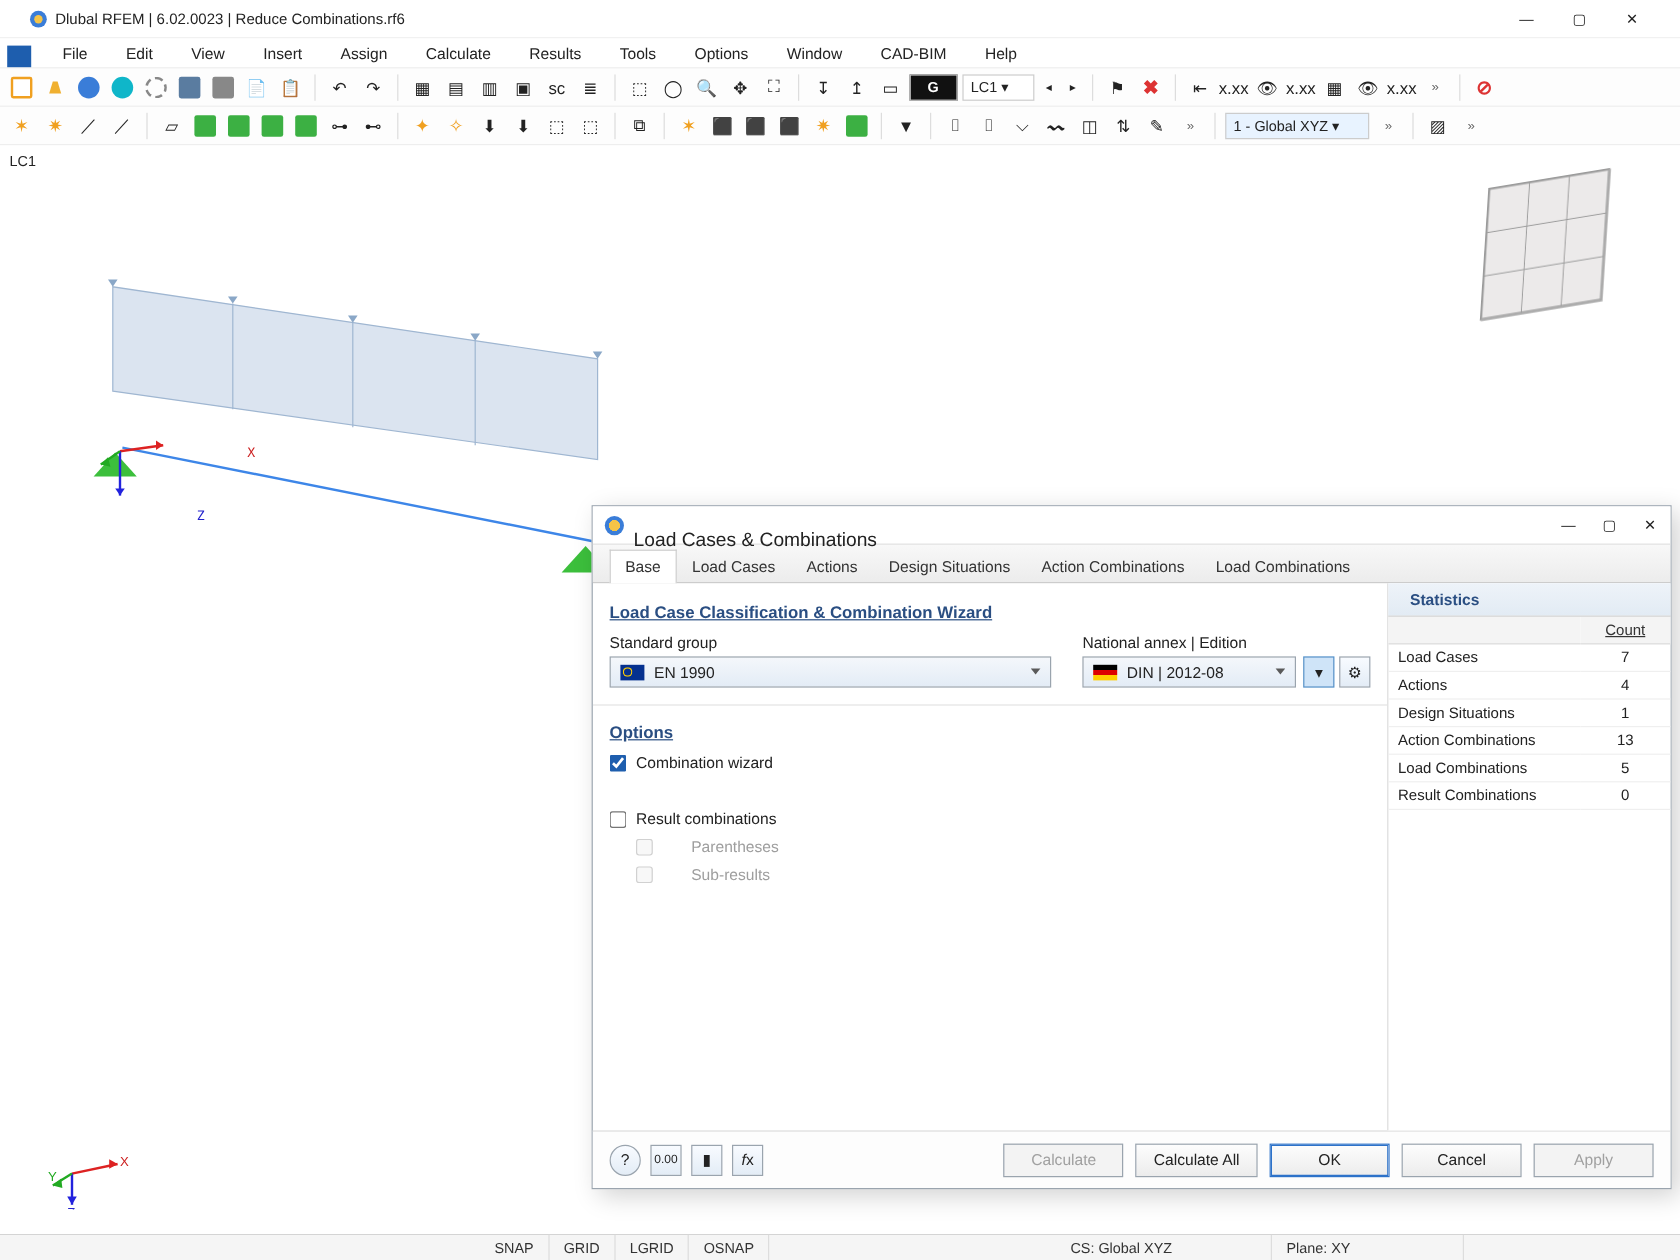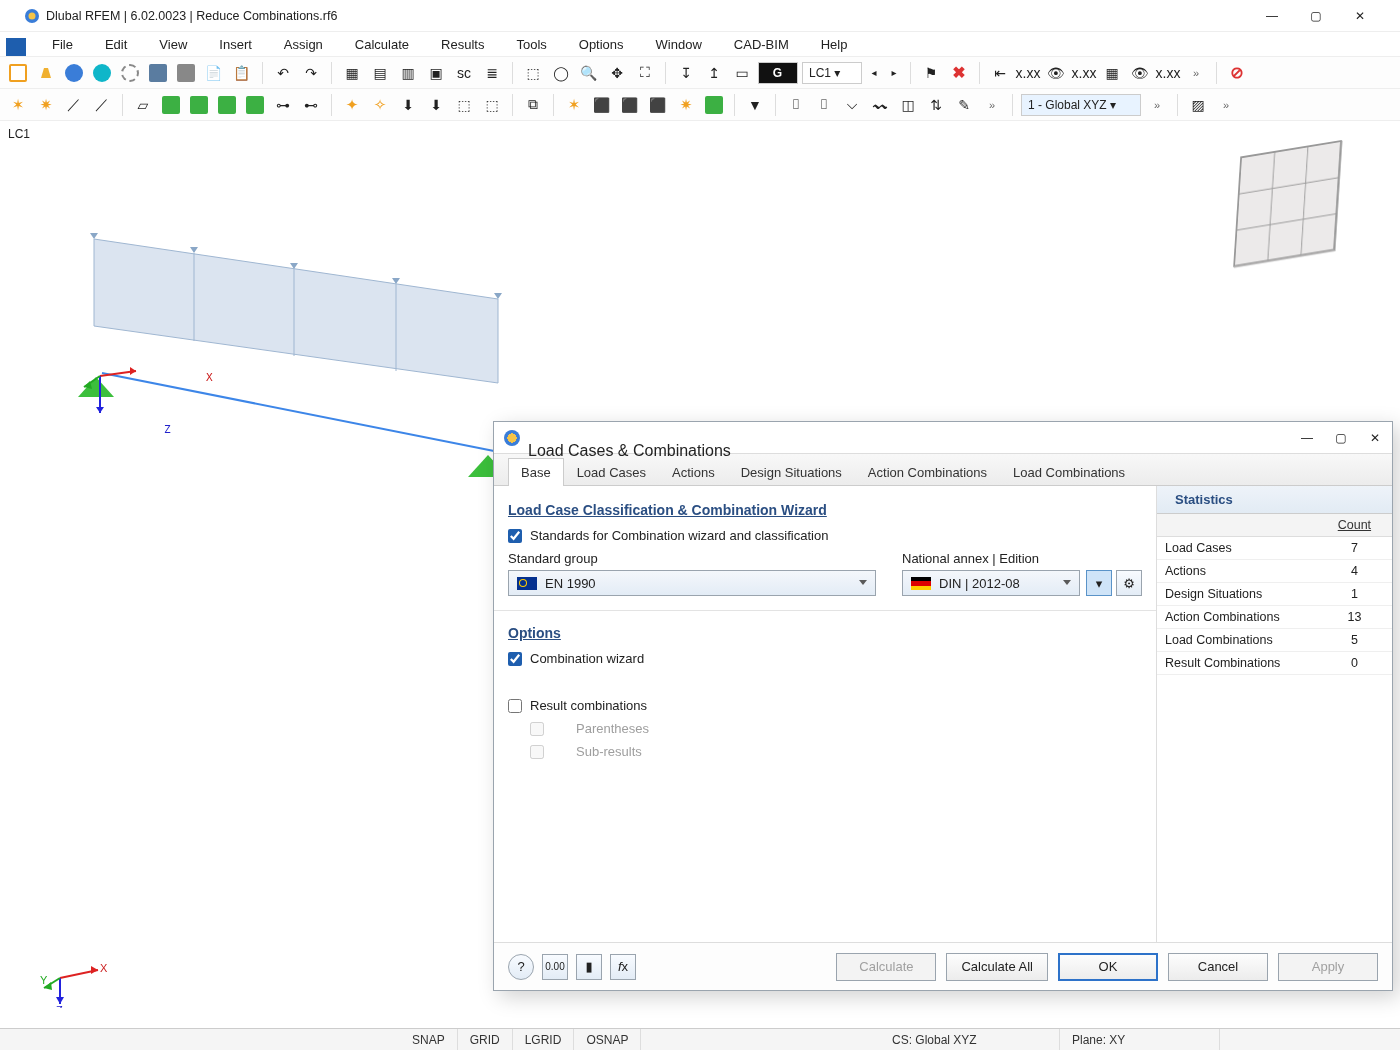--- a/index.html
+++ b/index.html
@@ -327,24 +327,20 @@
       <div class="tab active">Base</div>
       <div class="tab">Load Cases</div>
       <div class="tab">Actions</div>
       <div class="tab">Design Situations</div>
       <div class="tab">Action Combinations</div>
       <div class="tab">Load Combinations</div>
     </div>
     <div class="dlg-body">
       <div class="dlg-left">
         <div class="section-title">Load Case Classification &amp; Combination Wizard</div>
-        <label class="field-row">
-          <input type="checkbox" checked="" style="">
-          <span>Standards for Combination wizard and classification</span>
-        </label>
         <div class="two-col">
           <div class="col">
             <span class="lbl">Standard group</span>
             <div class="sel">
               <span class="flag"></span>
               <span>EN 1990</span>
               <span class="caret"></span>
             </div>
           </div>
           <div class="col" style="flex:0 0 240px">

